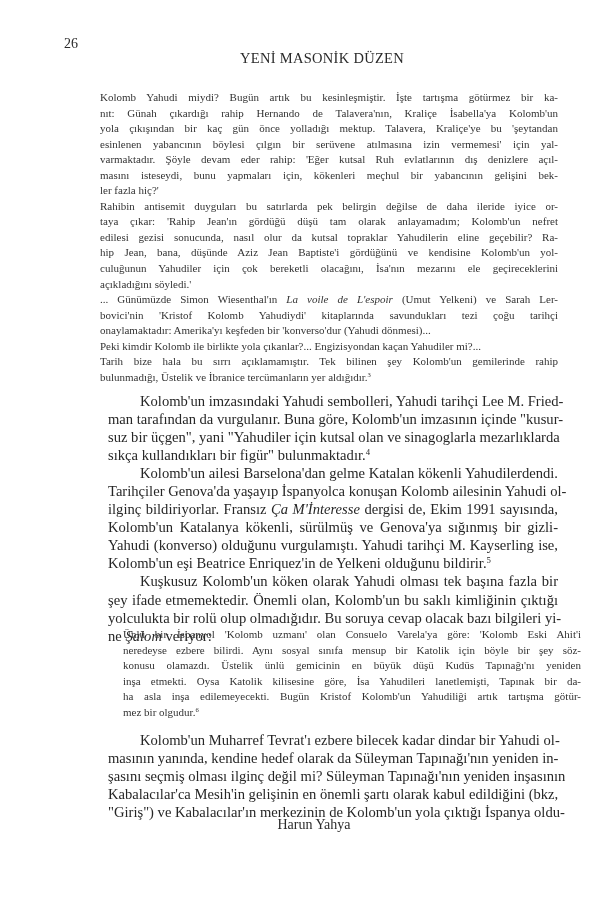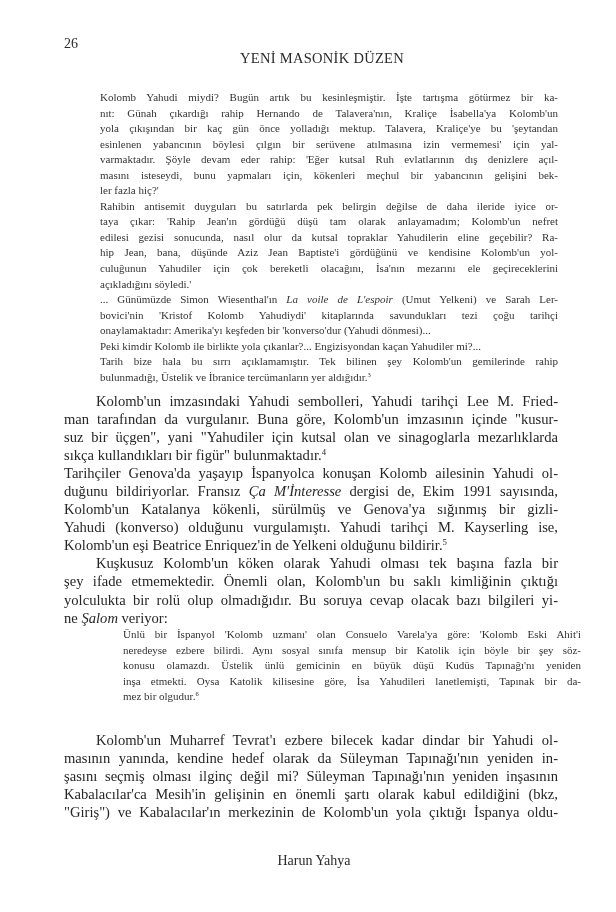--- a/index.html
+++ b/index.html
@@ -5,26 +5,26 @@
   html, body { margin: 0; padding: 0; background: #ffffff; }
   body { width: 616px; height: 912px; position: relative; overflow: hidden;
          font-family: "Liberation Serif", "DejaVu Serif", serif; color: #2a2a2a; }
   .page-number { position: absolute; left: 64px; top: 36px; font-size: 14px; }
   .running-title { position: absolute; left: 0; width: 616px; top: 50px; text-align: center;
                    font-size: 14.5px; letter-spacing: 0.3px; padding-left: 28px; box-sizing: border-box; }
   .quote { position: absolute; left: 100px; width: 458px; font-size: 11px; color: #333; }
   .quote .ln { height: 15.55px; line-height: 15.55px; white-space: nowrap; text-align: justify; text-align-last: justify; }
   .quote .ln.last { text-align-last: left; }
   .body { position: absolute; left: 64px; width: 494px; font-size: 14.6px; color: #262626; }
-  .body .ln { height: 18.05px; line-height: 18.05px; white-space: nowrap; text-align: justify; text-align-last: justify; }
+  .body .ln { height: 18.05px; line-height: 18.05px; white-space: nowrap; text-align: justify; text-align-last: justify; margin-left: 44px; }
   .body .ln.first { padding-left: 32px; }
   .body .ln.last { text-align-last: left; }
   sup { font-size: 0.6em; vertical-align: 0.6em; line-height: 0; }
   em { font-style: italic; }
-  .footer { position: absolute; left: 0; width: 616px; top: 853px; text-align: center; font-size: 14px; padding-left: 12px; box-sizing: border-box; }
+  .footer { position: absolute; left: 0; width: 616px; top: 817px; text-align: center; font-size: 14px; padding-left: 12px; box-sizing: border-box; }
 </style>
 </head>
 <body>
 
 <div>
   <div class="page-number">26</div>
   <div class="running-title">YENİ MASONİK DÜZEN</div>
 </div>
 
 <div class="quote" id="quote1" style="top:90px;">
@@ -50,39 +50,41 @@
   </div>
 
 <div class="body" id="body1" style="top:392px;">
     <div>
       <div class="ln first">Kolomb'un imzasındaki Yahudi sembolleri, Yahudi tarihçi Lee M. Fried-</div>
       <div class="ln">man tarafından da vurgulanır. Buna göre, Kolomb'un imzasının içinde "kusur-</div>
       <div class="ln">suz bir üçgen", yani "Yahudiler için kutsal olan ve sinagoglarla mezarlıklarda</div>
       <div class="ln last"><span>sıkça kullandıkları bir figür" bulunmaktadır.</span><sup>4</sup></div>
     </div>
     <div>
+      <div class="ln first">Kolomb'un ailesi Barselona'dan gelme Katalan kökenli Yahudilerdendi.</div>
       <div class="ln">Tarihçiler Genova'da yaşayıp İspanyolca konuşan Kolomb ailesinin Yahudi ol-</div>
-      <div class="ln"><span>duğunu bildiriyorlar. Fransız </span><em>Ça M'İnteresse</em><span> dergisi de, Ekim 1991 sayısında,</span></div>
+      <div class="ln"><span>ilginç bildiriyorlar. Fransız </span><em>Ça M'İnteresse</em><span> dergisi de, Ekim 1991 sayısında,</span></div>
       <div class="ln">Kolomb'un Katalanya kökenli, sürülmüş ve Genova'ya sığınmış bir gizli-</div>
       <div class="ln">Yahudi (konverso) olduğunu vurgulamıştı. Yahudi tarihçi M. Kayserling ise,</div>
       <div class="ln last"><span>Kolomb'un eşi Beatrice Enriquez'in de Yelkeni olduğunu bildirir.</span><sup>5</sup></div>
     </div>
     <div>
       <div class="ln first">Kuşkusuz Kolomb'un köken olarak Yahudi olması tek başına fazla bir</div>
       <div class="ln">şey ifade etmemektedir. Önemli olan, Kolomb'un bu saklı kimliğinin çıktığı</div>
       <div class="ln">yolculukta bir rolü olup olmadığıdır. Bu soruya cevap olacak bazı bilgileri yi-</div>
       <div class="ln last"><span>ne </span><em>Şalom</em><span> veriyor:</span></div>
     </div>
   </div>
 
 <div class="quote" id="quote2" style="top:627px;margin-left:23px;">
     <div class="ln">Ünlü bir İspanyol 'Kolomb uzmanı' olan Consuelo Varela'ya göre: 'Kolomb Eski Ahit'i</div>
     <div class="ln">neredeyse ezbere bilirdi. Aynı sosyal sınıfa mensup bir Katolik için böyle bir şey söz-</div>
     <div class="ln">konusu olamazdı. Üstelik ünlü gemicinin en büyük düşü Kudüs Tapınağı'nı yeniden</div>
     <div class="ln">inşa etmekti. Oysa Katolik kilisesine göre, İsa Yahudileri lanetlemişti, Tapınak bir da-</div>
+    <div class="ln">ha asla inşa edilemeyecekti. Bugün Kristof Kolomb'un Yahudiliği artık tartışma götür-</div>
     <div class="ln last"><span>mez bir olgudur.</span><sup>6</sup></div>
   </div>
 
 <div class="body" id="body2" style="top:731px;">
     <div class="ln first">Kolomb'un Muharref Tevrat'ı ezbere bilecek kadar dindar bir Yahudi ol-</div>
     <div class="ln">masının yanında, kendine hedef olarak da Süleyman Tapınağı'nın yeniden in-</div>
     <div class="ln">şasını seçmiş olması ilginç değil mi? Süleyman Tapınağı'nın yeniden inşasının</div>
     <div class="ln">Kabalacılar'ca Mesih'in gelişinin en önemli şartı olarak kabul edildiğini (bkz,</div>
     <div class="ln">"Giriş") ve Kabalacılar'ın merkezinin de Kolomb'un yola çıktığı İspanya oldu-</div>
   </div>

